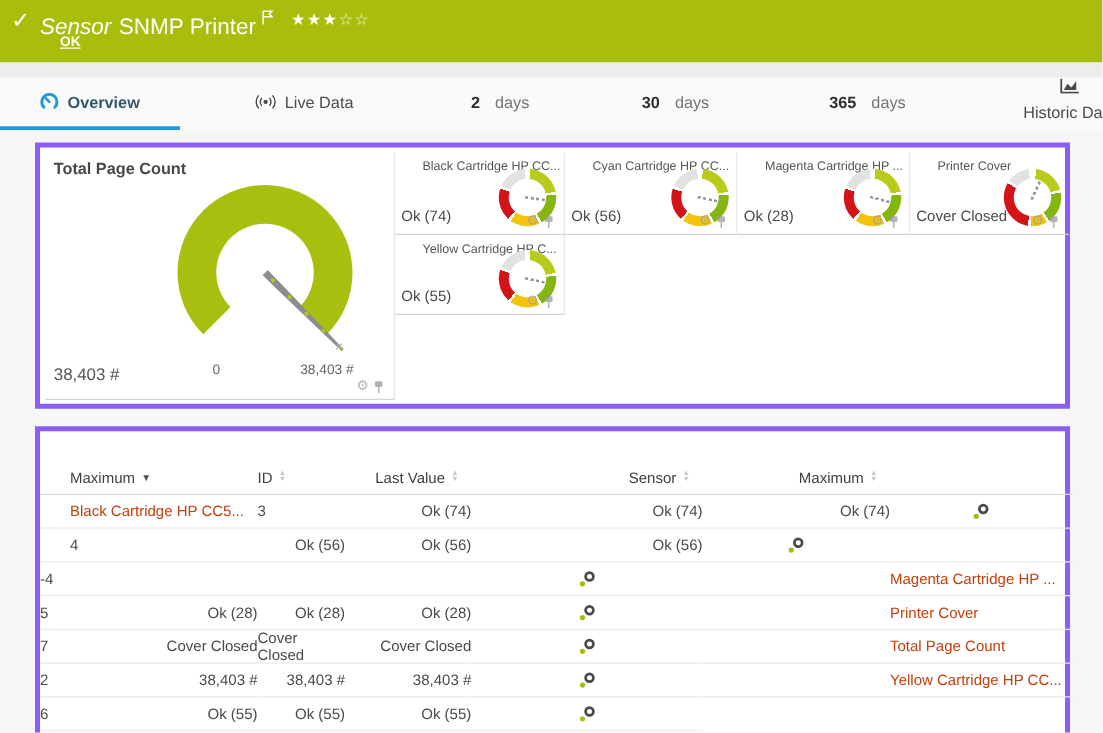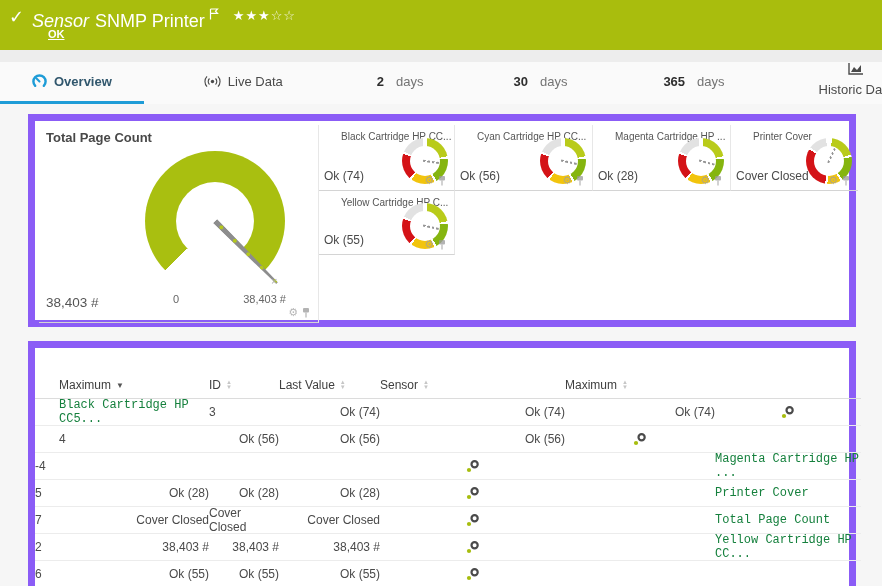--- a/index.html
+++ b/index.html
@@ -20,21 +20,21 @@
   .tabs { position:absolute; left:0; top:62px; width:882px; height:42px; display:flex; align-items:stretch; background:#fafafa; white-space:nowrap; }
   .tab { display:flex; align-items:center; gap:7px; padding:0 32px; font-size:13px; color:#4a4a4a; border-bottom:3px solid transparent; cursor:pointer; }
   .tab.active { border-bottom-color:#1e9cd7; color:#31576d; font-weight:bold; }
   .tab .num { font-weight:bold; color:#2e2e2e; margin-right:5px; }
   .tab .word { color:#737373; }
   .tab svg { flex:none; }
   .t-live { margin-left:28px; } .t-2d { margin-left:30px; } .t-30d { margin-left:26px; }
   .t-365d { margin-left:32px; } .t-hist { margin-left:30px;flex-direction:column; } .t-log { margin-left:34px; }
 
   
-  .panel { position:absolute; background:#fff; border:7px solid #8b5cf6; }
+  .panel { position:absolute; background:#fff; border:4px solid #8b5cf6; }
   .gauge-panel { left:28px; top:114px; width:828px; height:213px; }
   .table-panel { left:28px; top:341px; width:828px; height:280px; }
 
   
   .tile { position:absolute; }
   .big-tile { left:4px; top:4px; width:280px; height:198px; border-right:1px solid #e7e7e7; border-bottom:1px solid #d4d4d4; }
   .big-title { position:absolute; left:7px; top:5px; font-size:13px; font-weight:bold; color:#484848; }
   .bgauge { position:absolute; left:106px; top:26px; width:140px; height:140px; border-radius:50%;
             background:conic-gradient(from 225deg,#a9bf10 0 270deg,transparent 270deg 360deg); }
   .bgauge::after { content:""; position:absolute; inset:31px; background:#fff; border-radius:50%; }
@@ -61,25 +61,25 @@
   .sgauge::after { content:""; position:absolute; inset:8px; background:#fff; border-radius:50%; }
   .sneedle { position:absolute; left:21px; top:22px; width:16px; height:2px; transform-origin:2px 50%; z-index:2;
              background:repeating-linear-gradient(90deg,#969696 0 2.5px,transparent 2.5px 4.5px); }
 
   
   .ctable { position:absolute; left:0; top:24px; width:826px; display:grid;
             grid-template-columns:24px 150px 70px 101px 185px 150px 1fr; font-size:12px; }
   .ctable .cell { height:27px; display:flex; align-items:center; border-bottom:1px solid #ececec; }
   .ctable .hcell { border-bottom:1px solid #dcdcdc; color:#3f3f3f; }
   .r { justify-content:flex-end; }
-  .hr { padding-right:10px; }
+  .hr { justify-content:flex-end; padding-right:10px; }
   .gearcell { justify-content:center; }
   .sort-desc { color:#555; font-size:8px; margin-left:5px; }
   .sort-both { display:inline-flex; flex-direction:column; margin-left:5px; color:#c6c6c6; font-size:6px; line-height:5px; }
-  .chan { color:#15803d; cursor:pointer;font-family:Liberation Mono, monospace; }
+  .chan { color:#c2410c; cursor:pointer; }
   .val { color:#4a4a4a; }
 
   .gear-glyph { font-size:11px; color:#9f9f9f; line-height:1; }
 </style>
 </head>
 <body>
 
 <div class="topbar">
   <span class="check">✓</span>
   <div class="titlerow">

